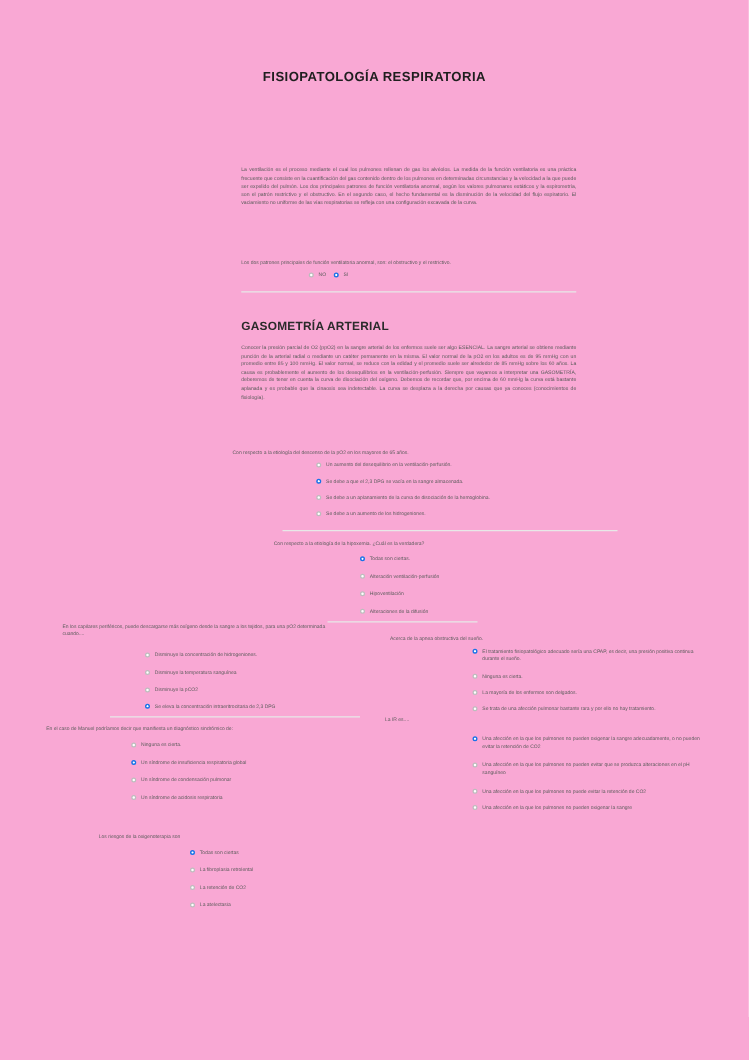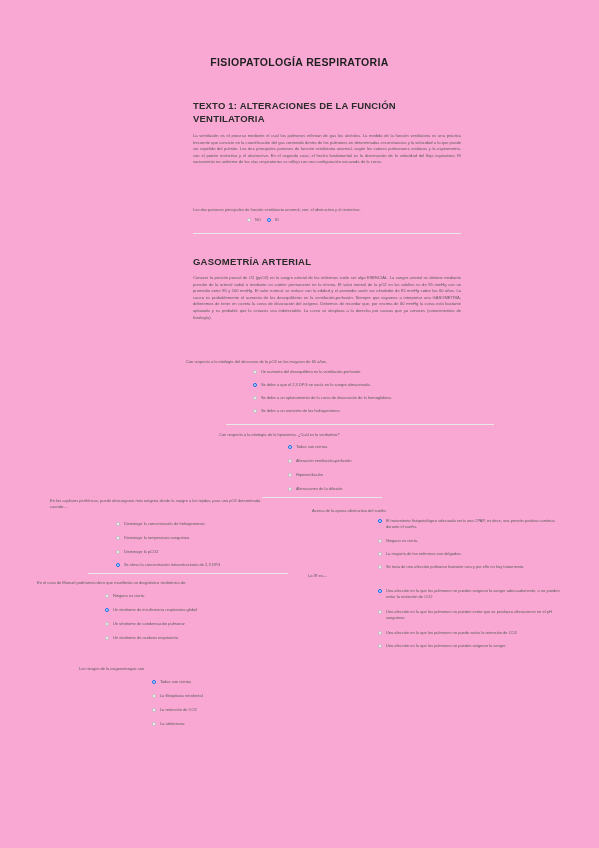--- a/index.html
+++ b/index.html
@@ -51,21 +51,20 @@
   .inline-group{position:absolute;display:flex;align-items:center;gap:6px;}
   .inline-group .opt{position:static;}
 </style>
 </head>
 <body>
 
 <div class="page">
 
   <div class="doc-title">FISIOPATOLOGÍA RESPIRATORIA</div>
 
-  <div class="h2" style="left:193px;top:99px;width:230px;">TEXTO 1: ALTERACIONES DE LA FUNCIÓN VENTILATORIA</div>
 
   <div class="para" style="left:193px;top:133px;width:268px;">La ventilación es el proceso mediante el cual los pulmones rellenan de gas los alvéolos. La medida de la función ventilatoria es una práctica frecuente que consiste en la cuantificación del gas contenido dentro de los pulmones en determinadas circunstancias y la velocidad a la que puede ser expelido del pulmón. Los dos principales patrones de función ventilatoria anormal, según los valores pulmonares estáticos y la espirometría, son el patrón restrictivo y el obstructivo. En el segundo caso, el hecho fundamental es la disminución de la velocidad del flujo espiratorio. El vaciamiento no uniforme de las vías respiratorias se refleja con una configuración excavada de la curva.</div>
 
   <div class="qtext" style="left:193px;top:207px;width:268px;">Los dos patrones principales de función ventilatoria anormal, son: el obstructivo y el restrictivo.</div>
 
   <div class="inline-group" style="left:247px;top:217px;">
     <div class="opt">
       <span class="radio"></span>
       <span class="lbl">NO</span>
     </div>

